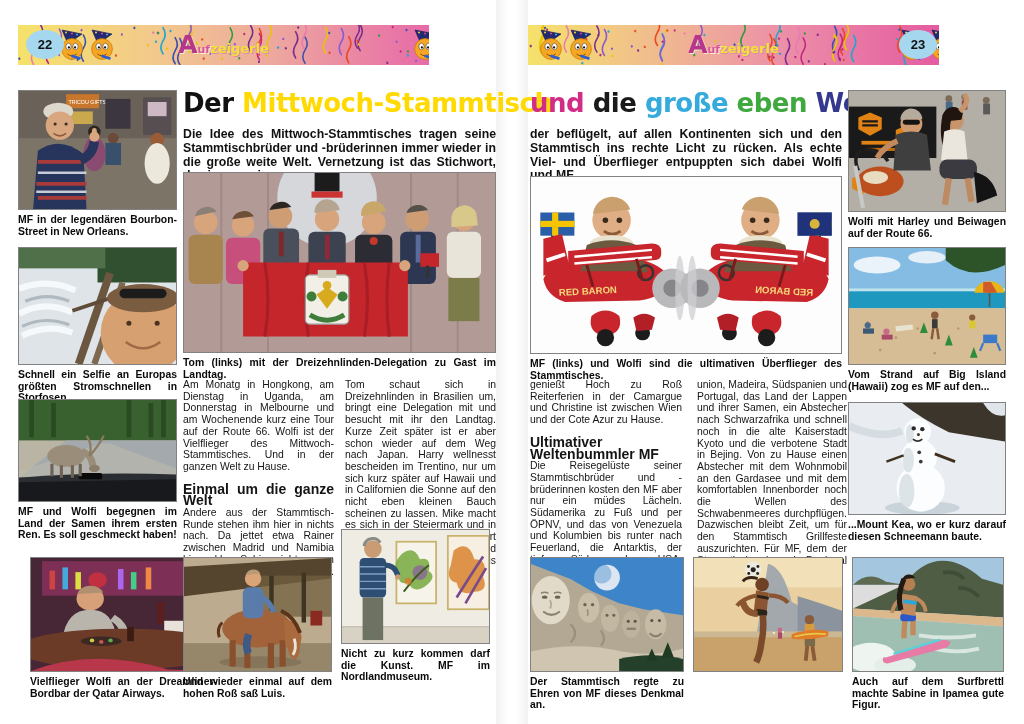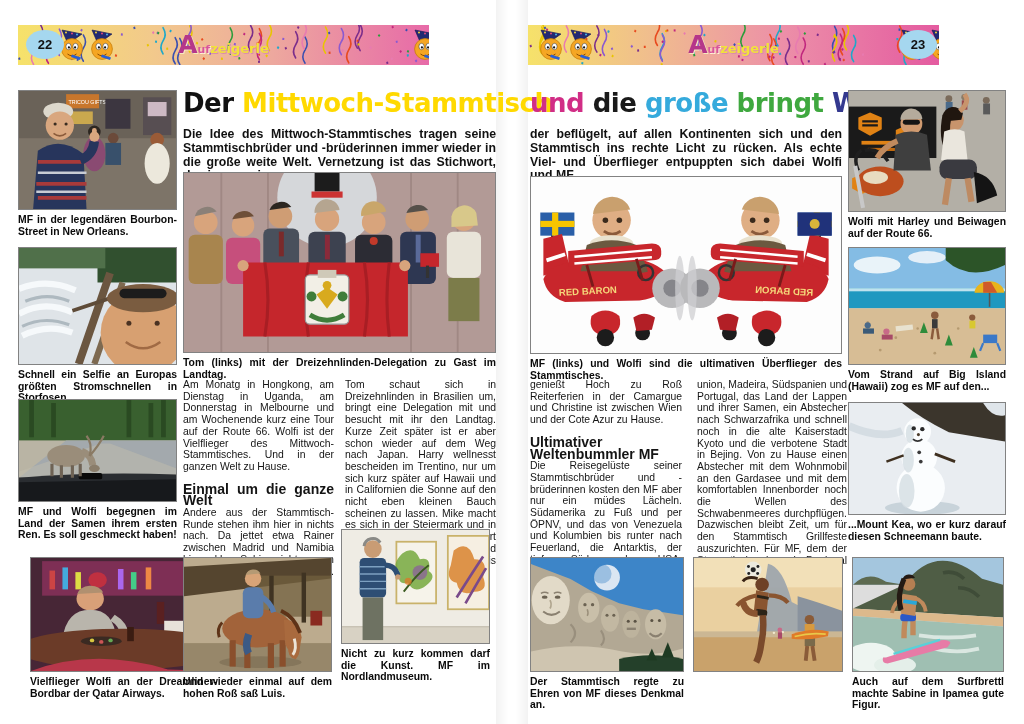--- a/index.html
+++ b/index.html
@@ -565,21 +565,21 @@
 <ellipse cx="18.5" cy="17.5" rx="2.6" ry="3.2" fill="#fff" stroke="#222" stroke-width="0.5"></ellipse>
 <circle cx="11.9" cy="18.4" r="1.1" fill="#111"></circle>
           <circle cx="18.1" cy="18.4" r="1.1" fill="#111"></circle>
 <path d="M10.5,25 q4.5,3.6 9,0" stroke="#8a4a00" stroke-width="1" fill="none"></path>
 <path d="M15,25.5 l9,3 -1,2.4 -9,-3 z" fill="#2a5fd4"></path>
 </svg>
       </span>
     <span class="bubble" style="right:2px;">23</span>
   </header>
 
-  <h1 class="title"><span style="color: rgb(209, 45, 134);">und </span><span style="color: rgb(26, 26, 26);">die </span><span style="color: rgb(53, 170, 220);">große </span><span style="color: rgb(63, 168, 63);">bringt </span><span style="color: rgb(52, 57, 143);">Welt</span></h1>
+  <h1 class="title"><span style="color: rgb(209, 45, 134);">und </span><span style="color: rgb(26, 26, 26);">die </span><span style="color: rgb(53, 170, 220);">große </span><span style="color: rgb(63, 168, 63);">eben </span><span style="color: rgb(52, 57, 143);">Welt</span></h1>
 
   <p class="intro" style="left:18px; width:312px;">der beflügelt, auf allen Kontinenten sich und den Stammtisch ins rechte Licht zu rücken. Als echte Viel- und Überflieger entpuppten sich dabei Wolfi und MF.</p>
 
   <figure class="pb" style="left:18px; top:176px; width:312px;">
     <div class="ph" style="height:178px; background:#fdfdfd;">
       <svg viewBox="0 0 100 57" preserveAspectRatio="none">
         <rect width="100" height="57" fill="#fdfdfd"></rect>
         <g id="bp">
           <rect x="6.5" y="17" width="0.8" height="13" fill="#222"></rect>
           <rect x="3" y="11.5" width="11" height="7.5" fill="#2a5fa8"></rect>

